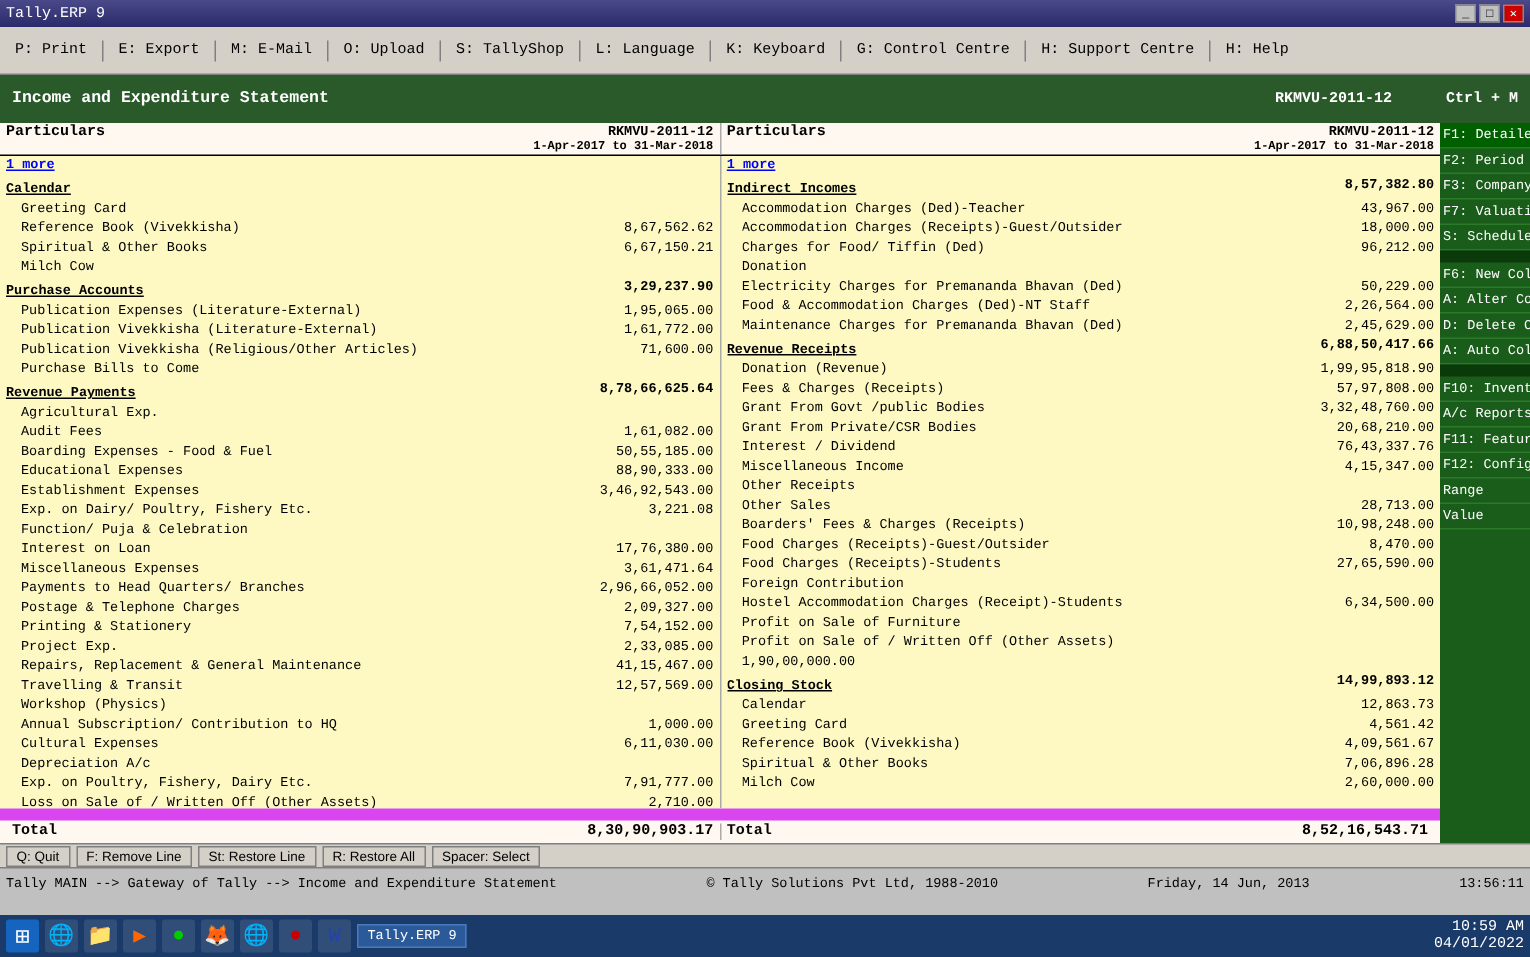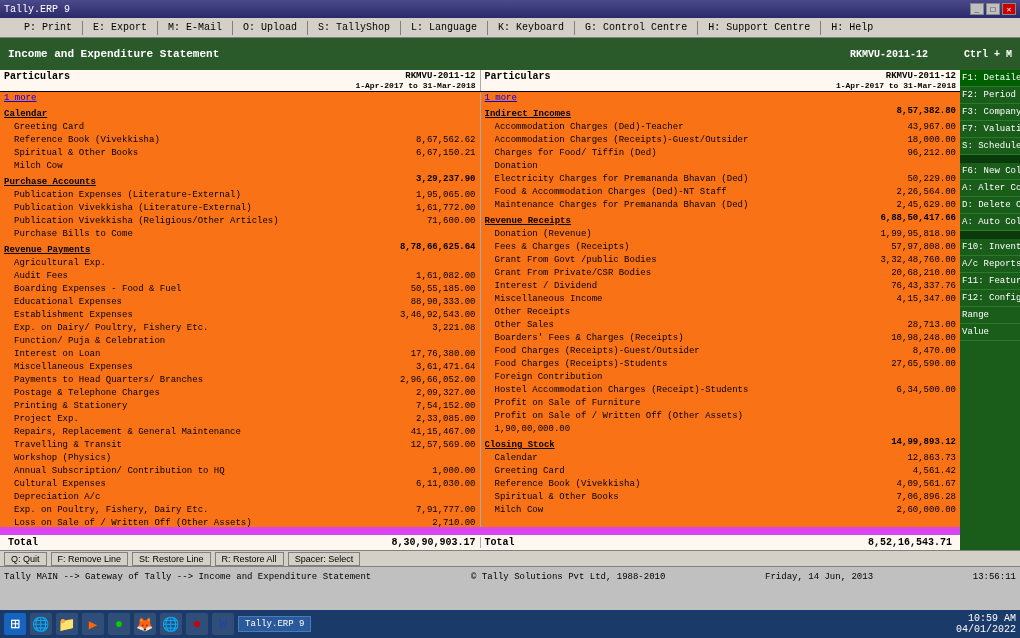--- a/index.html
+++ b/index.html
@@ -32,25 +32,25 @@
       width: 14px; height: 12px;
       border: 1px solid #888;
       display: inline-flex; align-items: center; justify-content: center;
       font-size: 8px; cursor: pointer;
       background: #c0c0c0; color: #000;
     }
 
     
     #menu-bar {
       background: #d4d0c8;
-      height: 20px;
+      height: 32px;
       display: flex;
       align-items: center;
       border-bottom: 1px solid #808080;
-      padding: 0 16px;
+      padding: 0 2px;
     }
     .menu-item {
       padding: 2px 8px;
       font-size: 10px;
       color: #000;
       cursor: pointer;
       white-space: nowrap;
     }
     .menu-sep { width: 1px; height: 14px; background: #808080; margin: 0 2px; }
 
@@ -115,21 +115,21 @@
     .row {
       display: flex;
       justify-content: space-between;
       line-height: 13px;
       padding: 0 2px;
     }
     .row-label { flex: 1; overflow: hidden; white-space: nowrap; }
     .row-value { min-width: 70px; text-align: right; white-space: nowrap; }
     .row-indent { padding-left: 12px; }
     .row-bold { font-weight: bold; }
-    .row-blue { color: #00f; text-decoration: underline; cursor: pointer; }
+    .row-blue { color: #00f; text-decoration: underline; cursor: pointer; font-weight: bold; }
     .section-header { font-weight: bold; text-decoration: underline; color: #000; margin-top: 3px; }
 
     
     #total-bar {
       display: flex;
       background: #fff8f0;
       border-top: 8px solid #d946ef;
       padding: 2px 4px;
       font-weight: bold;
       font-size: 10px;
@@ -247,21 +247,21 @@
   <span>Income and Expenditure Statement</span>
   <span id="app-header-right">
     <span>RKMVU-2011-12</span>
     &nbsp;&nbsp;&nbsp;&nbsp;
     <span>Ctrl + M</span>
   </span>
 </div>
 
 <div id="main-layout" style="display:flex; height:480px;">
 
-  <div id="content-area" style="flex:1; background:#f97316; display:flex; flex-direction:column; overflow:hidden;">
+  <div id="content-area" style="flex:1; background:#fef9c3; display:flex; flex-direction:column; overflow:hidden;">
 
     <div style="display:flex; border-bottom:1px solid #000; background:#fff8f0;">
 
       <div style="flex:1; border-right:1px solid #aaa; padding:1px 4px;">
         <div style="display:flex; justify-content:space-between; font-weight:bold; font-size:10px;">
           <span>Particulars</span>
           <div style="text-align:right;">
             <div style="font-size:9px;">RKMVU-2011-12</div>
             <div style="font-size:8px;">1-Apr-2017 to 31-Mar-2018</div>
           </div>

